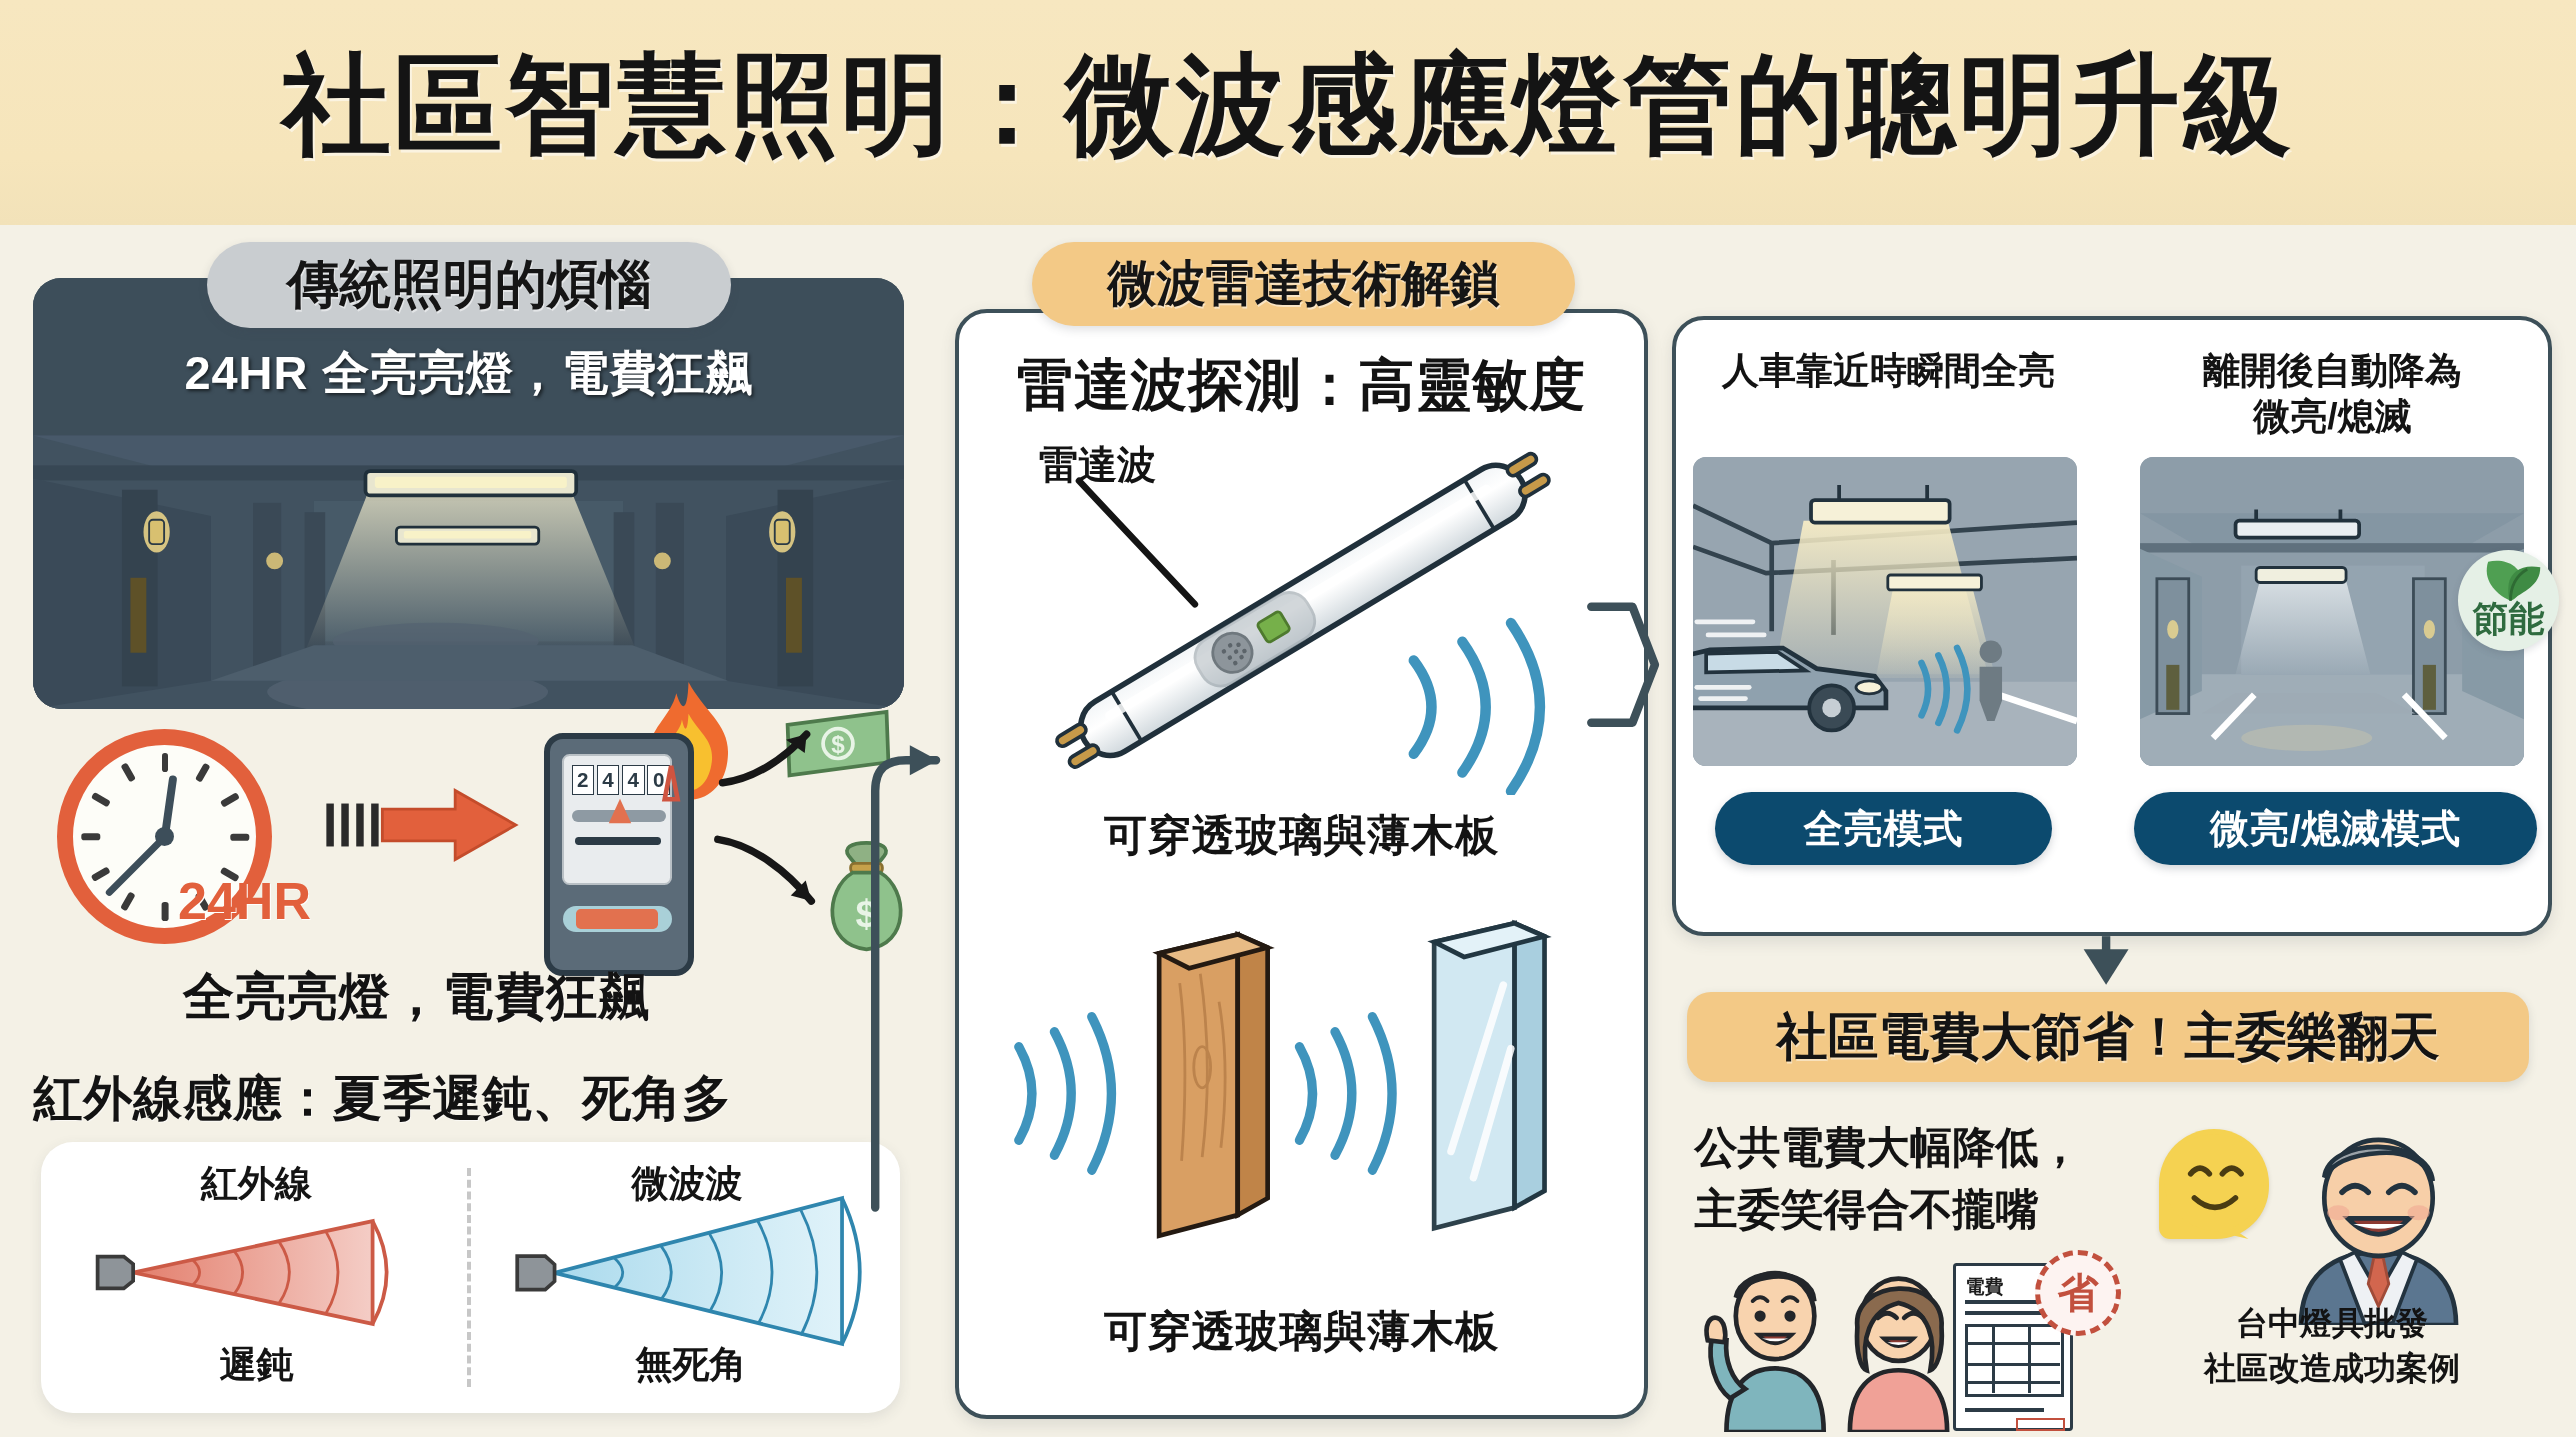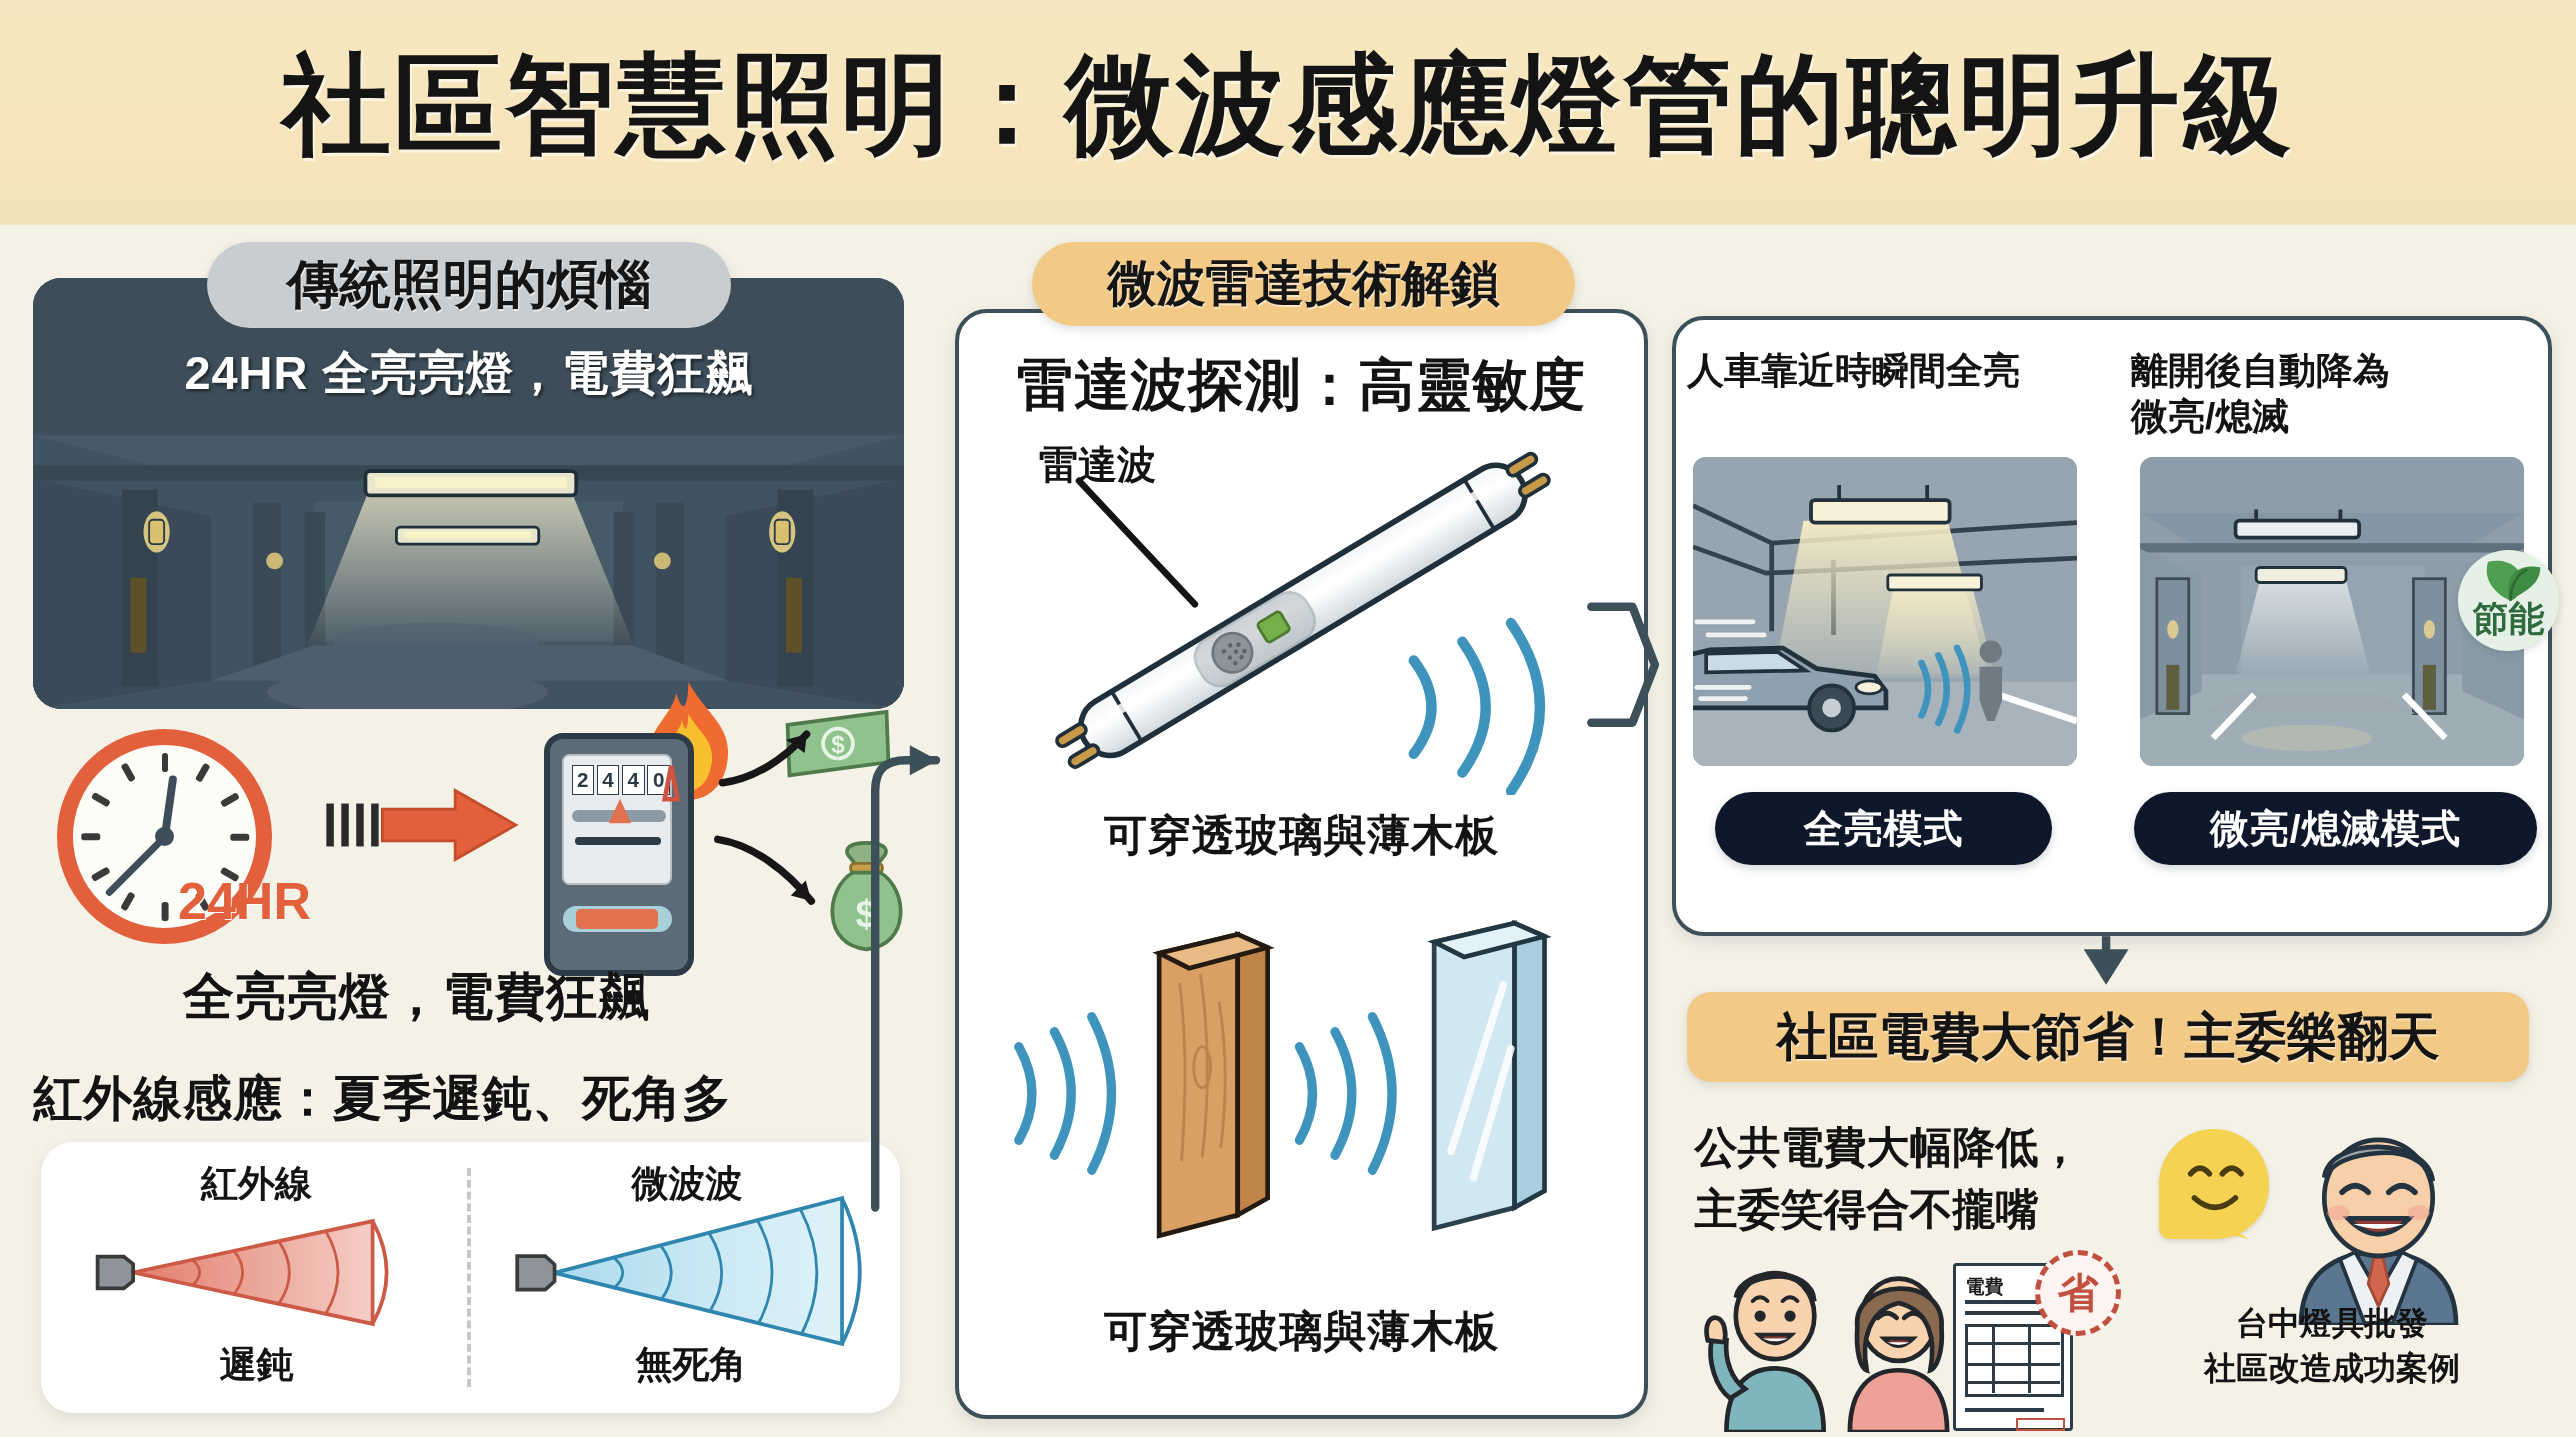--- a/index.html
+++ b/index.html
@@ -148,29 +148,29 @@
     position: absolute; left: 0; top: 1022px; width: 693px; text-align: center;
     font-size: 43px; font-weight: 900; color: #131313; letter-spacing: 0.9px;
   }
 
   
   #right-top { position: absolute; left: 1672px; top: 290px; width: 880px; height: 646px; }
   .pill-right { left: 112px; top: -43px; width: 590px; height: 86px; background: #9fcdb6; font-size: 49px; }
 
   .demo-head {
     position: absolute; top: 58px; font-size: 37px; font-weight: 900; color: #131313;
-    line-height: 1.25;
+    text-align: center; line-height: 1.25;
   }
   .demo-img {
     position: absolute; top: 167px; width: 384px; height: 309px;
     border-radius: 13px; overflow: hidden; background: #9aa7b1;
   }
   .mode-badge {
     position: absolute; top: 502px; height: 73px;
-    background: #0f172a; color: #ffffff; border-radius: 37px;
+    background: #0c4a6e; color: #ffffff; border-radius: 37px;
     display: flex; align-items: center; justify-content: center;
     font-size: 39px; font-weight: 900; letter-spacing: 0.9px;
     box-shadow: 0 3.7px 8.4px rgba(60,70,80,.22);
   }
   .eco-badge {
     position: absolute; left: 786px; top: 260px; width: 101px; height: 101px;
     background: #e5f0e6; border-radius: 50%;
     display:flex; align-items:flex-end; justify-content:center;
     box-shadow: 0 2.8px 7.5px rgba(60,70,80,.16);
     z-index: 30;

